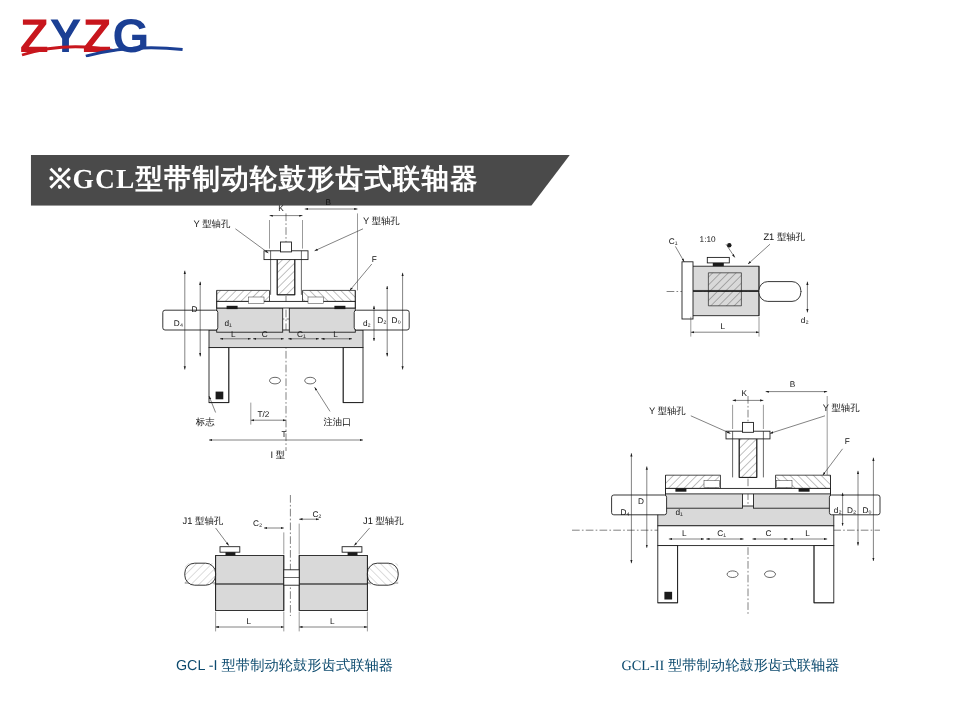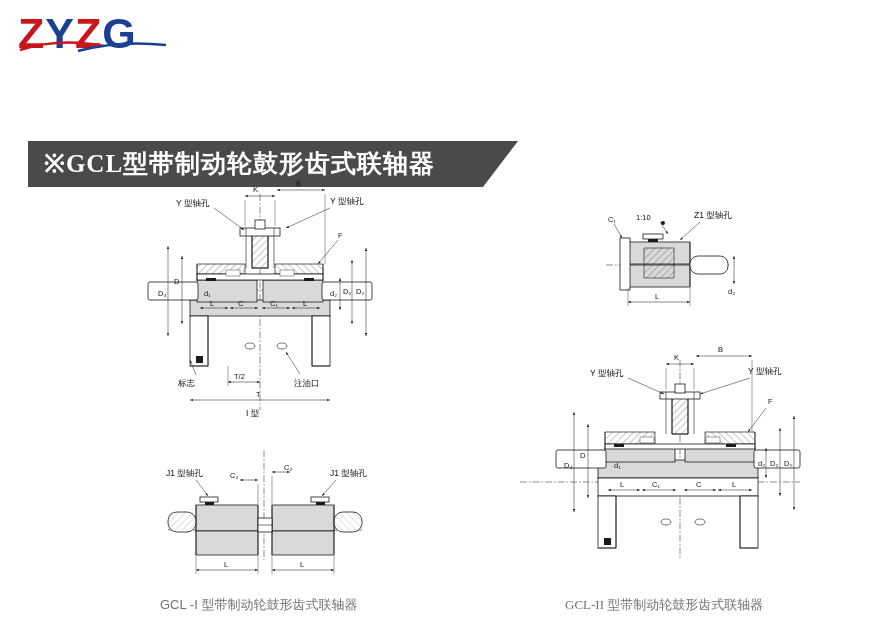--- a/index.html
+++ b/index.html
@@ -73,21 +73,21 @@
     position: absolute;
     left: 0;
     top: 160px;
     width: 870px;
     height: 430px;
   }
   .cap {
     position: absolute;
     font-family: "Liberation Sans", sans-serif;
     font-size: 13px;
-    color: #737373;
+    color: #0c4a6e;
     white-space: nowrap;
   }
   #caption-left {
     left: 160px;
     top: 596px;
   }
   #caption-right {
     left: 565px;
     top: 596px;
     font-family: Liberation Serif, serif;

